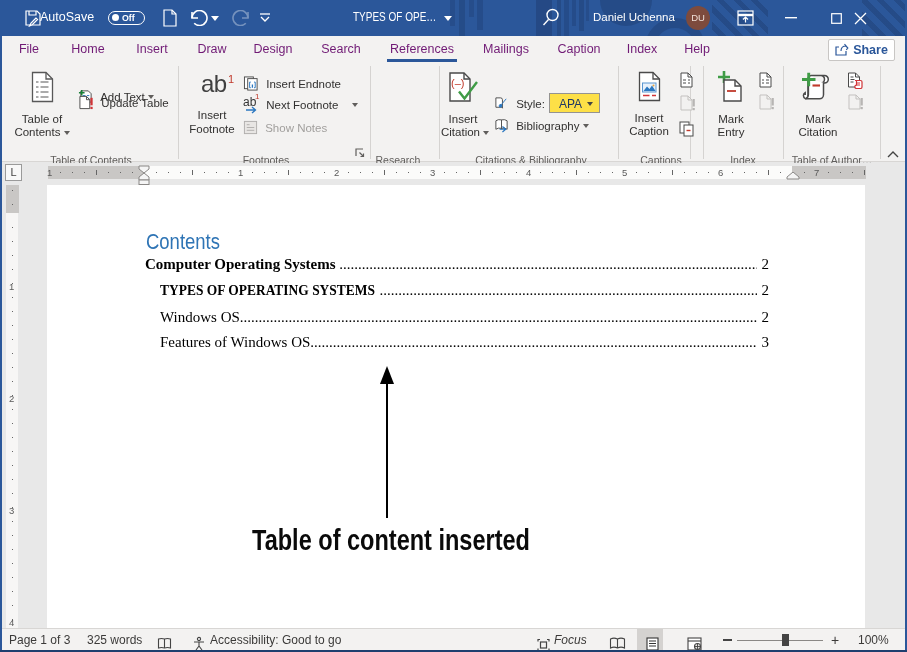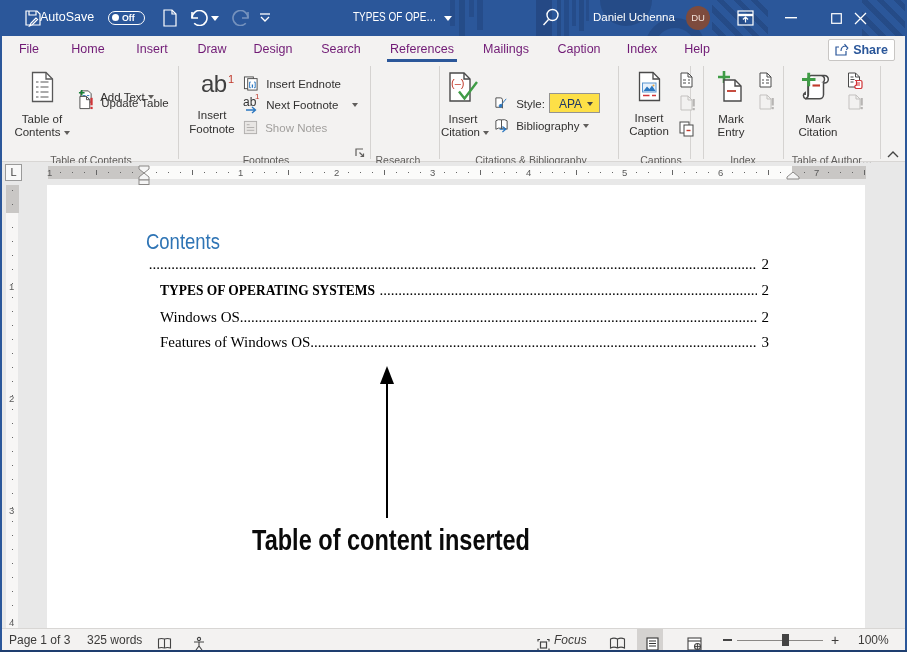--- a/index.html
+++ b/index.html
@@ -486,20 +486,21 @@
       <div class="vdot" style="top:364px"></div>
       <div class="vdot" style="top:378px"></div>
       <div class="vdot" style="top:392px"></div>
       <div class="vdot" style="top:406px"></div>
       <div class="vdot" style="top:420px"></div>
       <div class="vdot" style="top:434px"></div>
     </div>
   <div id="page">
     <div id="contents-h">Contents</div>
     <div class="tocline" style="left:98px;top:72px;font-weight:700;">
+        <span>Computer Operating Systems</span>
         <span class="dots">&nbsp;............................................................................................................................................................................................................................................................................................................</span>
         <span class="pg">2</span>
       </div>
     <div class="tocline" style="left:113px;top:98px;width:609px;font-weight:700;">
         <span style="display:inline-block;transform:scaleX(0.897);transform-origin:0 50%;margin-right:-24px;">TYPES OF OPERATING SYSTEMS</span>
         <span class="dots">&nbsp;............................................................................................................................................................................................................................................................................................................</span>
         <span class="pg">2</span>
       </div>
     <div class="tocline" style="left:113px;top:125px;width:609px;">
         <span>Windows OS</span>
@@ -522,20 +523,21 @@
 <div id="statusbar">
   <span class="it" style="left:8px;">Page 1 of 3</span>
   <span class="it" style="left:86px;">325 words</span>
   <svg class="it" style="left:156px;top:4px;" width="15" height="14" viewBox="0 0 15 14" fill="none" stroke="#444" stroke-width="1.1">
       <path d="M7.5 2 a5 2.5 0 0 0 -6 0 v9 a5 2.5 0 0 1 6 0 a5 2.5 0 0 1 6 0 v-9 a5 2.5 0 0 0 -6 0 v9"></path>
     </svg>
   <svg class="it" style="left:191px;top:4px;" width="14" height="15" viewBox="0 0 14 15" fill="none" stroke="#444" stroke-width="1.1">
       <circle cx="7" cy="2.5" r="1.6"></circle>
       <path d="M2 5.5 h10 M7 5.5 v4 M7 9.5 l-3 4 M7 9.5 l3 4"></path>
     </svg>
+  <span class="it" style="left:209px;">Accessibility: Good to go</span>
 
   <span class="it" style="left:553px;font-style:italic;">Focus</span>
   <svg class="it" style="left:536px;top:5px;" width="13" height="13" viewBox="0 0 13 13" fill="none" stroke="#444" stroke-width="1.2">
       <path d="M1 3 v-2 h2 M10 1 h2 v2 M12 10 v2 h-2 M3 12 h-2 v-2"></path>
       <rect x="3.5" y="3.5" width="6" height="6"></rect>
     </svg>
   <svg class="it" style="left:608px;top:4px;" width="17" height="14" viewBox="0 0 17 14" fill="none" stroke="#444" stroke-width="1.1">
       <path d="M8.5 2 a5 2.5 0 0 0 -7 0 v9 a5 2.5 0 0 1 7 0 a5 2.5 0 0 1 7 0 v-9 a5 2.5 0 0 0 -7 0 v9"></path>
     </svg>
   <div class="it" style="left:636px;width:26px;height:22px;background:#d4d2d0;"></div>

